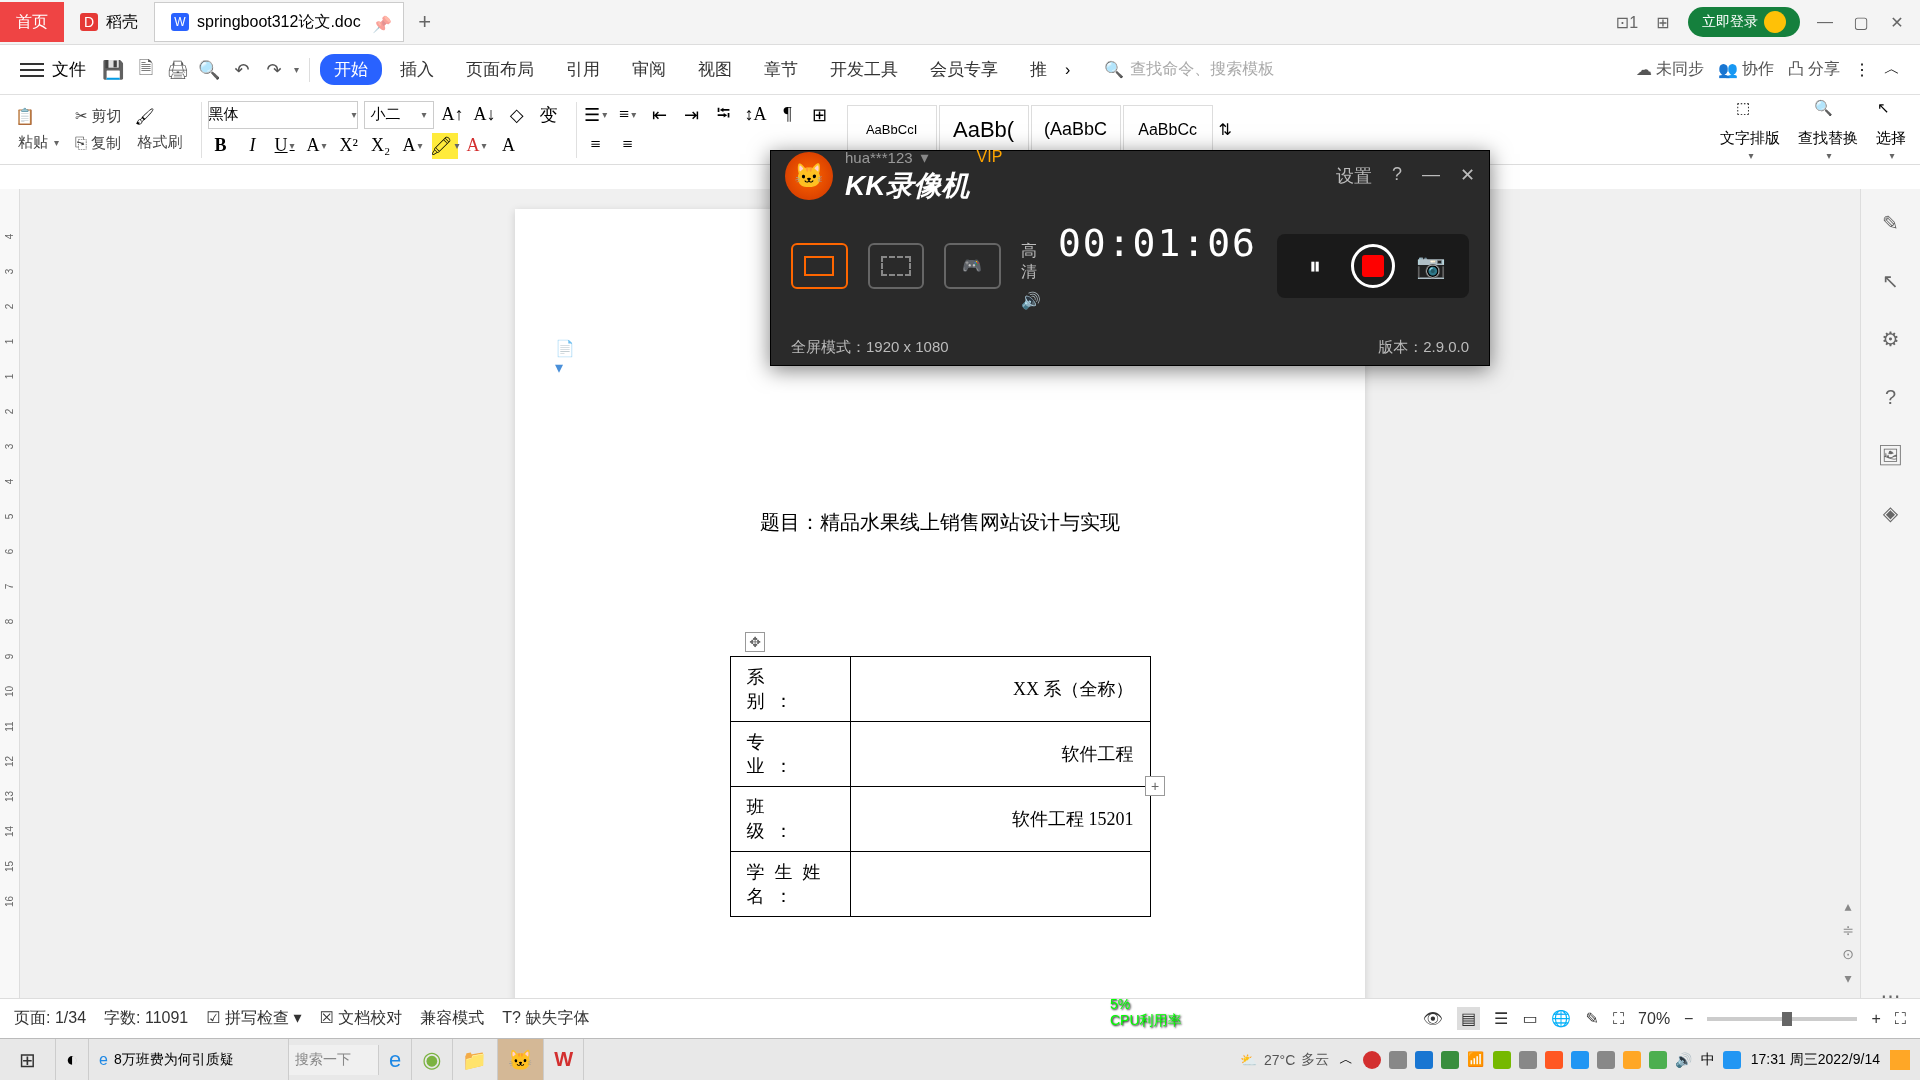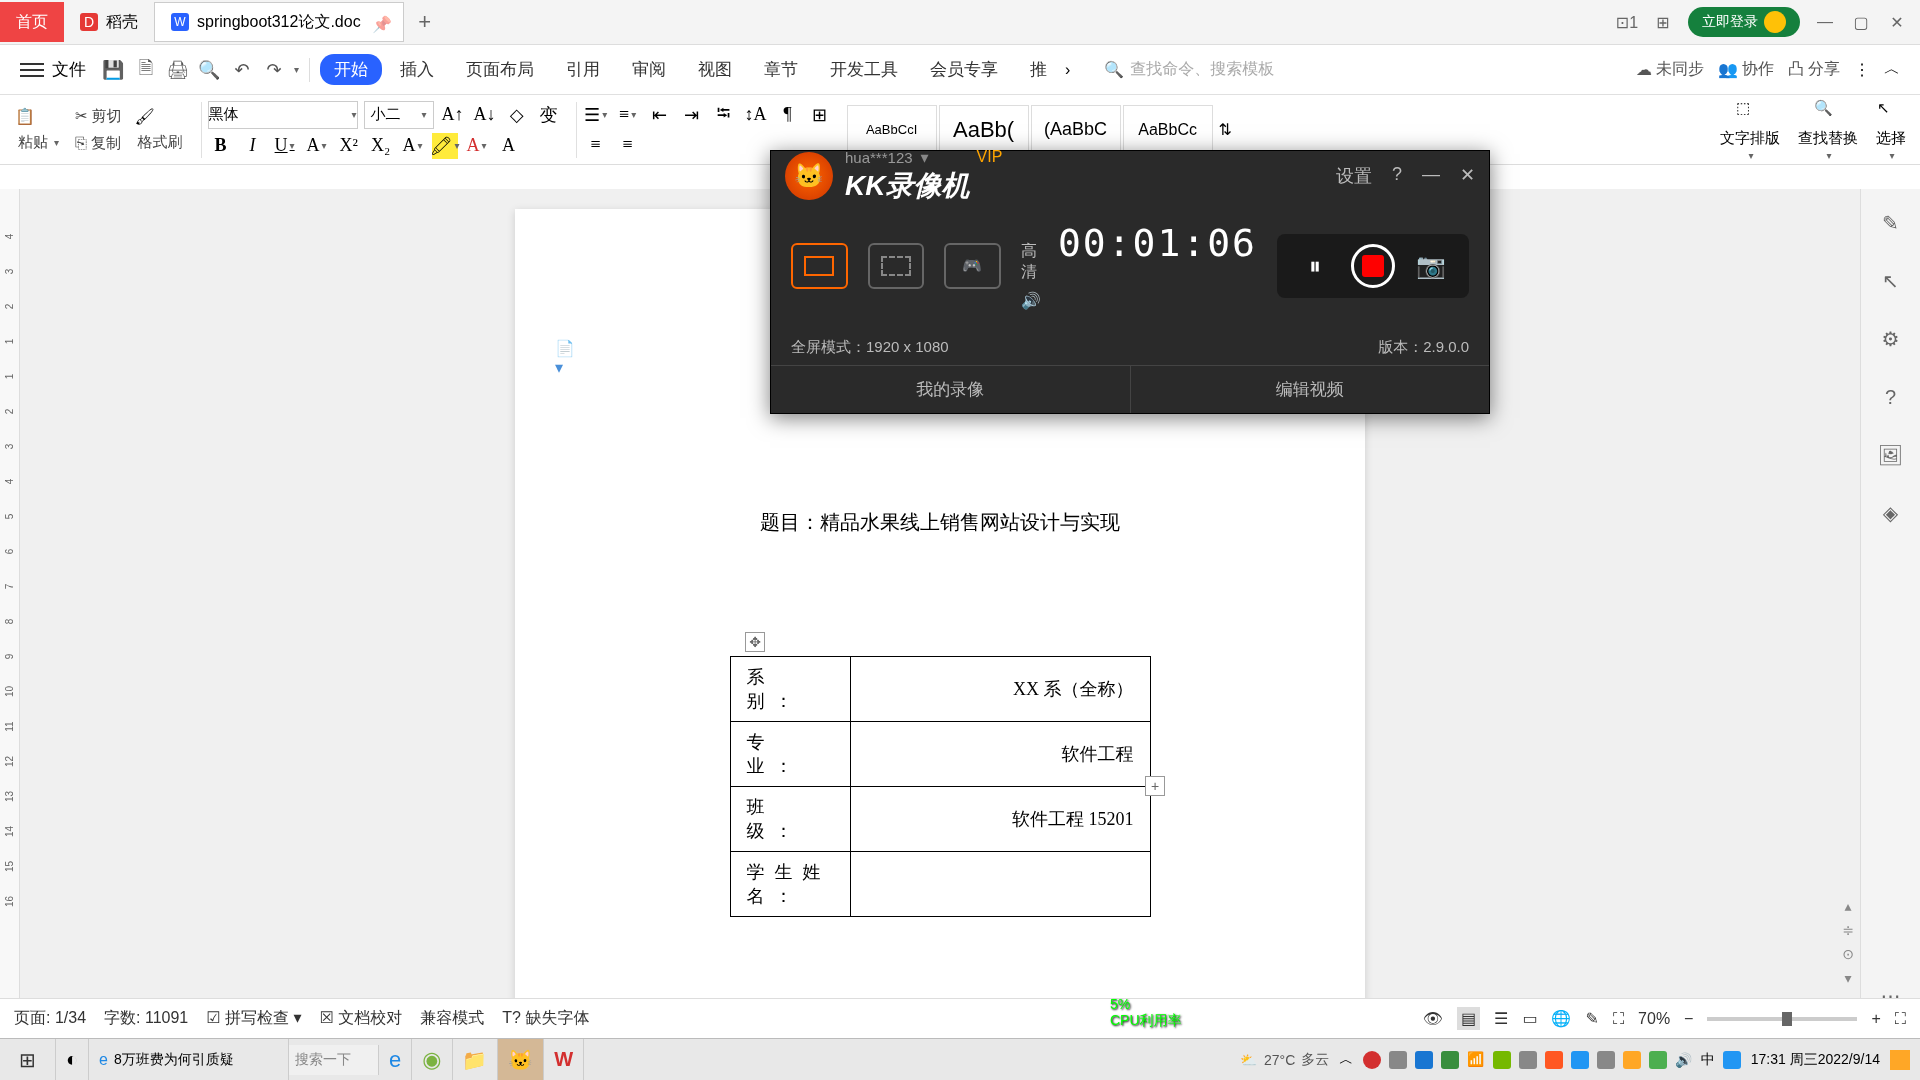--- a/index.html
+++ b/index.html
@@ -411,24 +411,20 @@
       <div class="rec-stop">
           <div class="rec-stop-inner"></div>
         </div>
       <span class="rec-ctrl">📷</span>
     </div>
   </div>
   <div class="rec-status">
     <span>全屏模式：1920 x 1080</span>
     <span>版本：2.9.0.0</span>
   </div>
-  <div class="rec-footer">
-    <div class="rec-footer-btn">我的录像</div>
-    <div class="rec-footer-btn">编辑视频</div>
-  </div>
 </div>
 
 <div class="nv-overlay">
   <div>5%</div>
   <div>CPU利用率</div>
 </div>
 
 <div class="taskbar">
   <div class="taskbar-item" style="width:56px">
       <span style="font-size:20px;color:#333">⊞</span>

